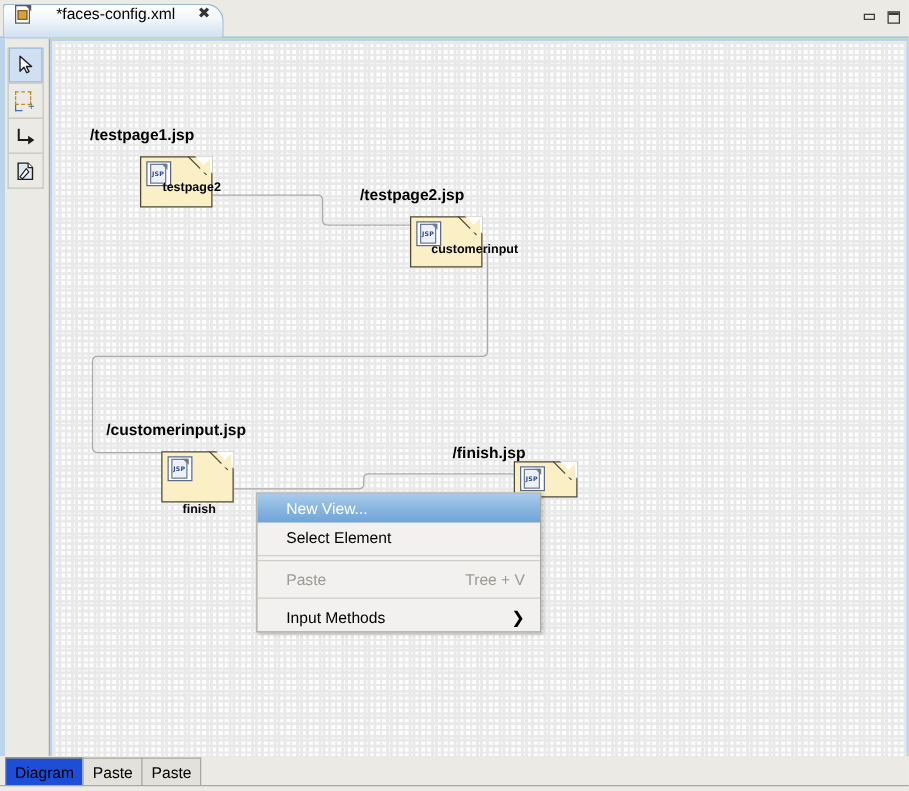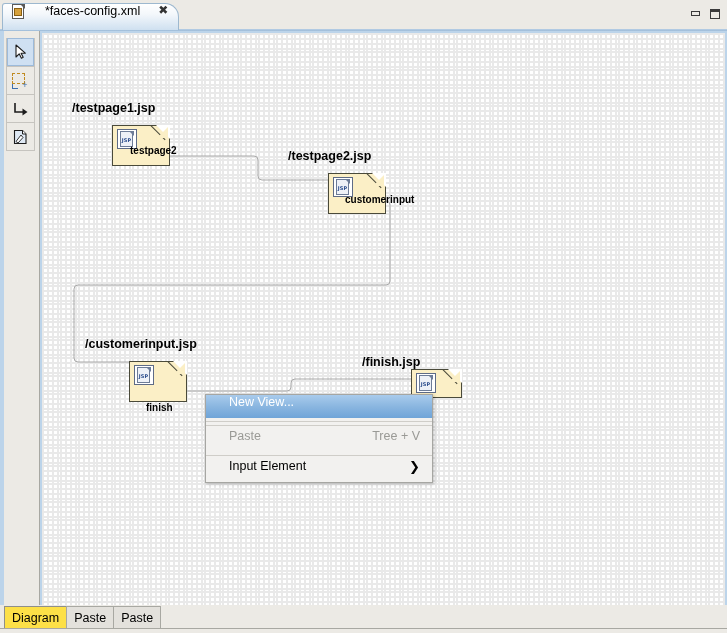--- a/index.html
+++ b/index.html
@@ -113,37 +113,37 @@
     letter-spacing:.2px;color:#2b4c8c;font-weight:bold;text-align:center;}
   .nlabel{position:absolute;font-weight:bold;font-size:12.5px;color:#000;
     white-space:nowrap;}
   .nname{position:absolute;font-weight:bold;font-size:10px;color:#000;
     white-space:nowrap;}
 
   
   .ctxmenu{position:absolute;left:203px;top:393px;width:228px;
     background:#f2f1ef;border:1px solid #a6a6a2;box-sizing:border-box;
     box-shadow:1px 1px 3px rgba(0,0,0,.25);z-index:50;}
-  .mi{height:23px;display:flex;padding:0 12px 0 23px;
+  .mi{height:23px;display:flex;align-items:center;padding:0 12px 0 23px;
     font-size:12.5px;color:#000;cursor:pointer;box-sizing:border-box;position:relative;}
   .mi.hi{background:linear-gradient(to bottom,#a9cbec 0%,#8ab6e0 50%,#6fa4d8 100%);
     color:#ffffff;}
   .mi.dis{color:#9a9a96;cursor:default;}
   .mi .accel{margin-left:auto;font-size:12.5px;}
   .mi .submark{margin-left:auto;font-weight:bold;font-size:13px;}
   .msep{height:1px;background:#cfcdc8;margin:3px 0;}
 
   
   .bottombar{position:absolute;left:0;top:605px;width:727px;height:28px;
     background:#eceae5;}
   .btabs{position:absolute;left:4px;top:1px;display:flex;align-items:flex-end;}
   .btab{height:22px;padding:0 7px;display:flex;align-items:center;font-size:12.5px;
     color:#000;background:#e3e1dc;border:1px solid #a8a8a2;border-bottom:none;
     box-sizing:border-box;cursor:pointer;margin-right:-1px;}
-  .btab.active{background:#fde047;border-color:#8f8f8a;text-align:right;}
+  .btab.active{background:#1d4ed8;border-color:#8f8f8a;text-align:right;}
   .bottombar .brest{position:absolute;left:0;top:23px;width:727px;height:1px;
     background:#a8a8a2;}
 </style>
 </head>
 <body>
 
 <div id="app">
 
   <div class="tabstrip">
     <div class="underline"></div>
@@ -278,30 +278,33 @@
           <span class="jspbox" style="top:3px;">
             <span class="pgsh"></span>
               <span class="cfold"></span>
               <span class="jsptxt">JSP</span>
           </span>
         </div>
 
         <div class="ctxmenu" style="left:163px;top:361px;">
           <div class="mi hi">
             <span>New View...</span>
+          </div>
+          <div class="mi">
+            <span>Select Element</span>
           </div>
           <div class="msep"></div>
           <div class="msep"></div>
           <div class="mi dis">
             <span>Paste</span>
             <span class="accel">Tree + V</span>
           </div>
           <div class="msep"></div>
           <div class="mi">
-            <span>Input Element</span>
+            <span>Input Methods</span>
             <span class="submark">❯</span>
           </div>
         </div>
 
       </div>
     </div>
   </div>
 
   <div class="bottombar">
     <div class="brest"></div>

